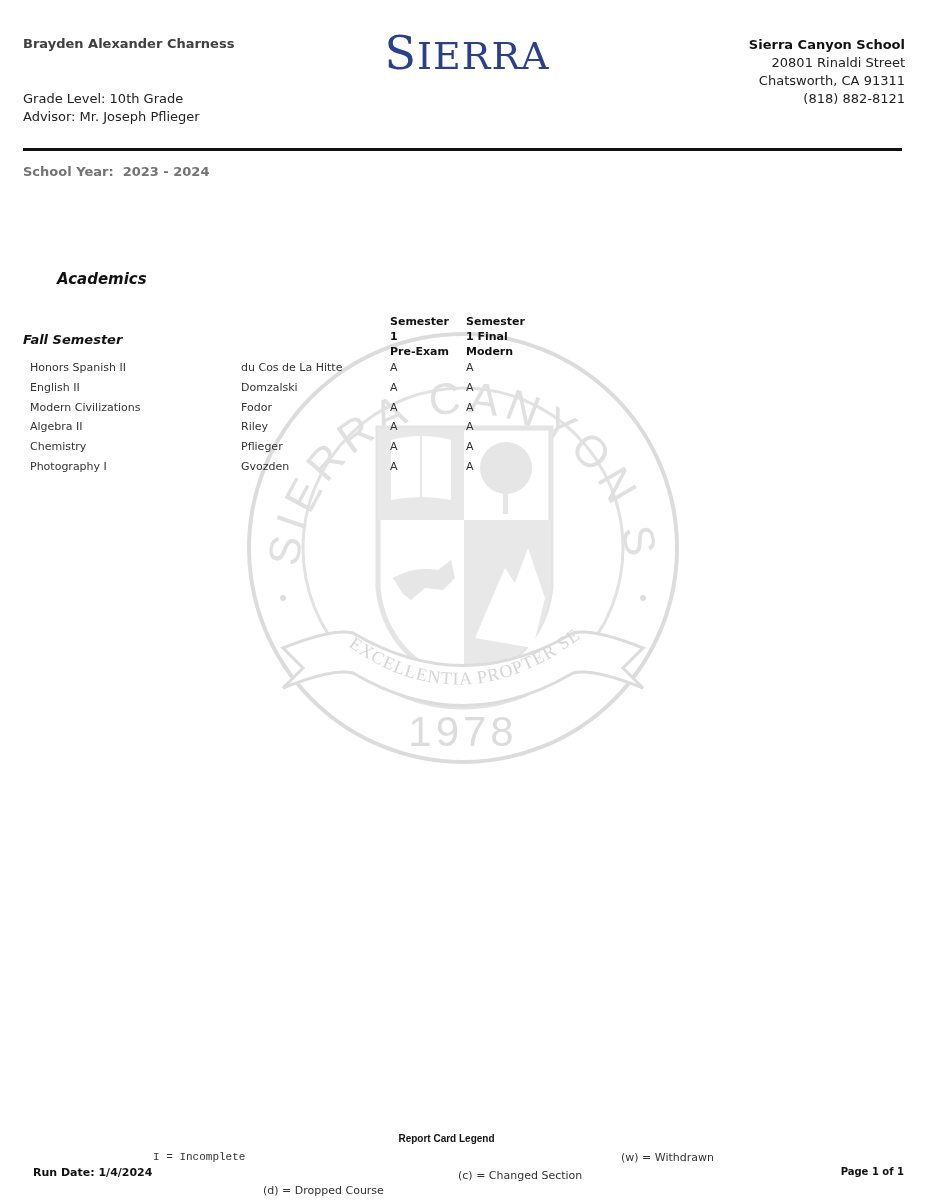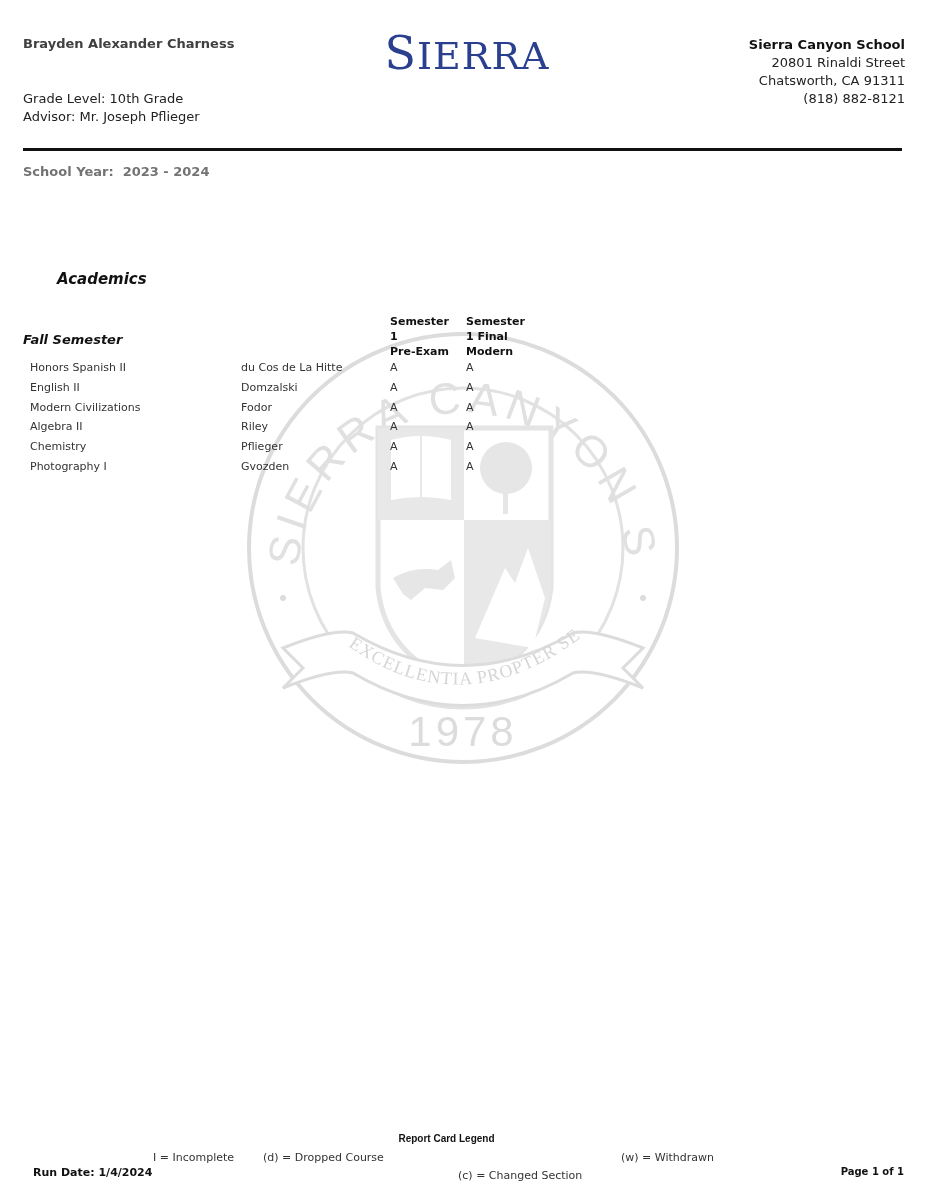--- a/index.html
+++ b/index.html
@@ -43,22 +43,22 @@
     .row { position: absolute; left: 0; height: 20px; width: 520px; }
     .cell { position: absolute; top: 0; white-space: nowrap; line-height: 14px; }
     .cell.course { left: 0; }
     .cell.teacher { left: 211px; }
     .cell.pre { left: 360px; }
     .cell.final { left: 436px; }
 
     
     .legend-title { left: 0; width: 893px; top: 1133px; text-align: center; font-size: 10px; font-weight: bold; color: #111; font-family: "Liberation Sans", sans-serif; }
     .legend-item { top: 1151px; font-size: 11px; color: #333; white-space: nowrap; }
-    .legend-item.i1 { left: 153px; }
-    .legend-item.i2 { left: 263px; }
+    .legend-item.i1 { left: 153px; font-family: Liberation Mono, monospace; }
+    .legend-item.i2 { left: 263px; margin-top: 33px; }
     .legend-item.i3 { left: 458px; margin-top: 18px; }
     .legend-item.i4 { left: 621px; }
     .run-date { left: 33px; top: 1166px; font-size: 11px; font-weight: bold; color: #111; }
     .page-num { right: 25px; top: 1166px; font-size: 10px; font-weight: bold; color: #111; }
   </style>
 </head>
 <body>
 
 <svg class="abs watermark" viewBox="0 0 440 440" xmlns="http://www.w3.org/2000/svg">
   <defs>

